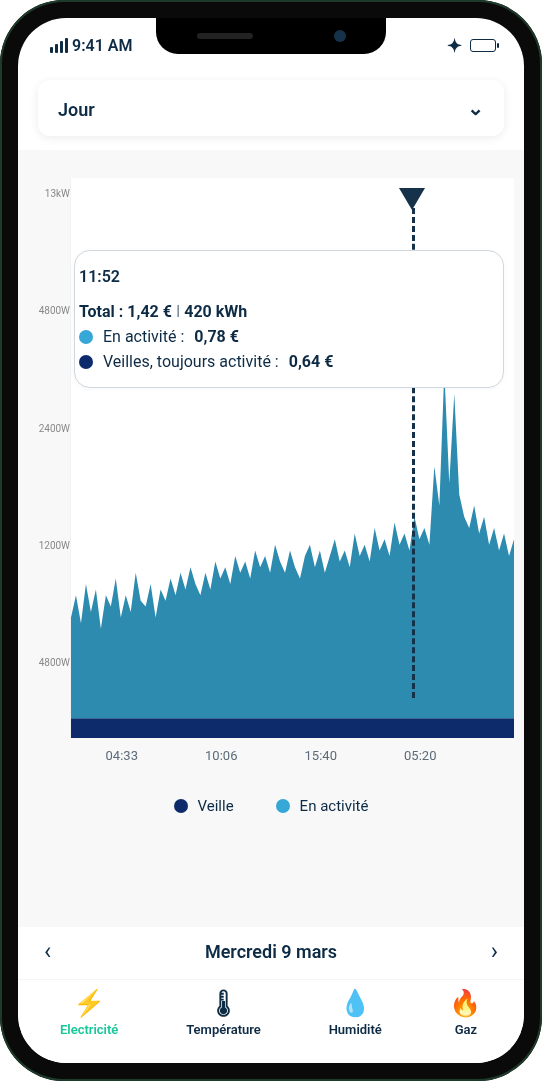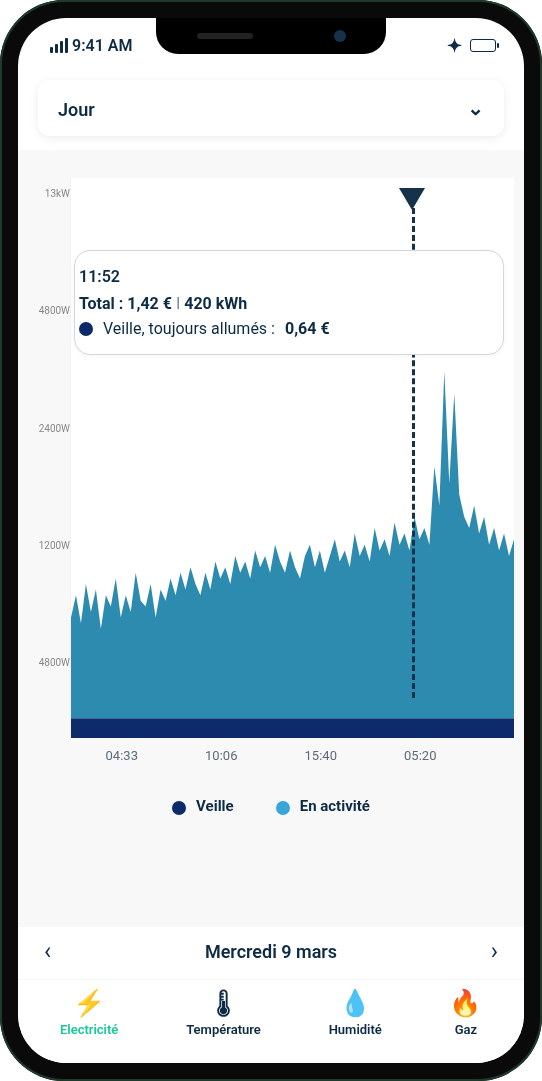--- a/index.html
+++ b/index.html
@@ -124,34 +124,34 @@
     position:absolute;top:100px;left:56px;right:20px;
     background:#fff;border:1px solid #d0d7de;border-radius:16px;
     padding:16px 4px;font-size:16px;color:#0d2b45;
     box-shadow:0 1px 4px rgba(0,0,0,0.04);
   }
   .tooltip .row{display:flex;align-items:center;gap:10px;margin-top:6px;}
   .dot{width:14px;height:14px;border-radius:50%;}
   .dot-light{background:#36a7d6;}
   .dot-dark{background:#0d2b6b;}
   .tt-time{font-weight:600;}
-  .tt-total{font-weight:700;margin-top:8px;}
+  .tt-total{font-weight:700;margin-top:16px;}
   .tt-sep{color:#7a8a99;font-weight:400;}
   .val-bold{font-weight:700;}
 
   .xlabels{
     display:flex;justify-content:space-around;padding:10px 44px 18px;
     font-size:13px;color:#5b6b7a;
   }
 
   .legend{
     display:flex;justify-content:center;gap:42px;padding:16px 0 18px;
     font-size:15px;color:#0d2b45;
   }
-  .legend .item{display:flex;align-items:flex-end;gap:10px;font-weight:bold;}
+  .legend .item{display:flex;align-items:center;gap:10px;}
 
   .date-nav{
     display:flex;align-items:center;justify-content:space-between;
     padding:10px 26px 14px;font-size:18px;font-weight:600;color:#0d2b45;
     background:#fff;
   }
   .date-nav .arrow{font-size:24px;font-weight:400;}
 
   .tabbar{
     display:flex;justify-content:space-around;align-items:flex-end;
@@ -215,22 +215,27 @@
 
       <div class="tooltip">
         <div class="tt-time">11:52</div>
         <div class="tt-total">
           <span>Total :</span>
           <span>1,42 €</span>
           <span class="tt-sep"> I </span>
           <span>420 kWh</span>
         </div>
         <div class="row">
+          <span class="dot dot-light"></span>
+          <span>En activité :</span>
+          <span class="val-bold">0,78 €</span>
+        </div>
+        <div class="row">
           <span class="dot dot-dark"></span>
-          <span>Veille, toujours allumés :</span>
+          <span>Veilles, toujours activité :</span>
           <span class="val-bold">0,64 €</span>
         </div>
       </div>
 
       <div class="xlabels">
         <span>04:33</span>
         <span>10:06</span>
         <span>15:40</span>
         <span>05:20</span>
       </div>

